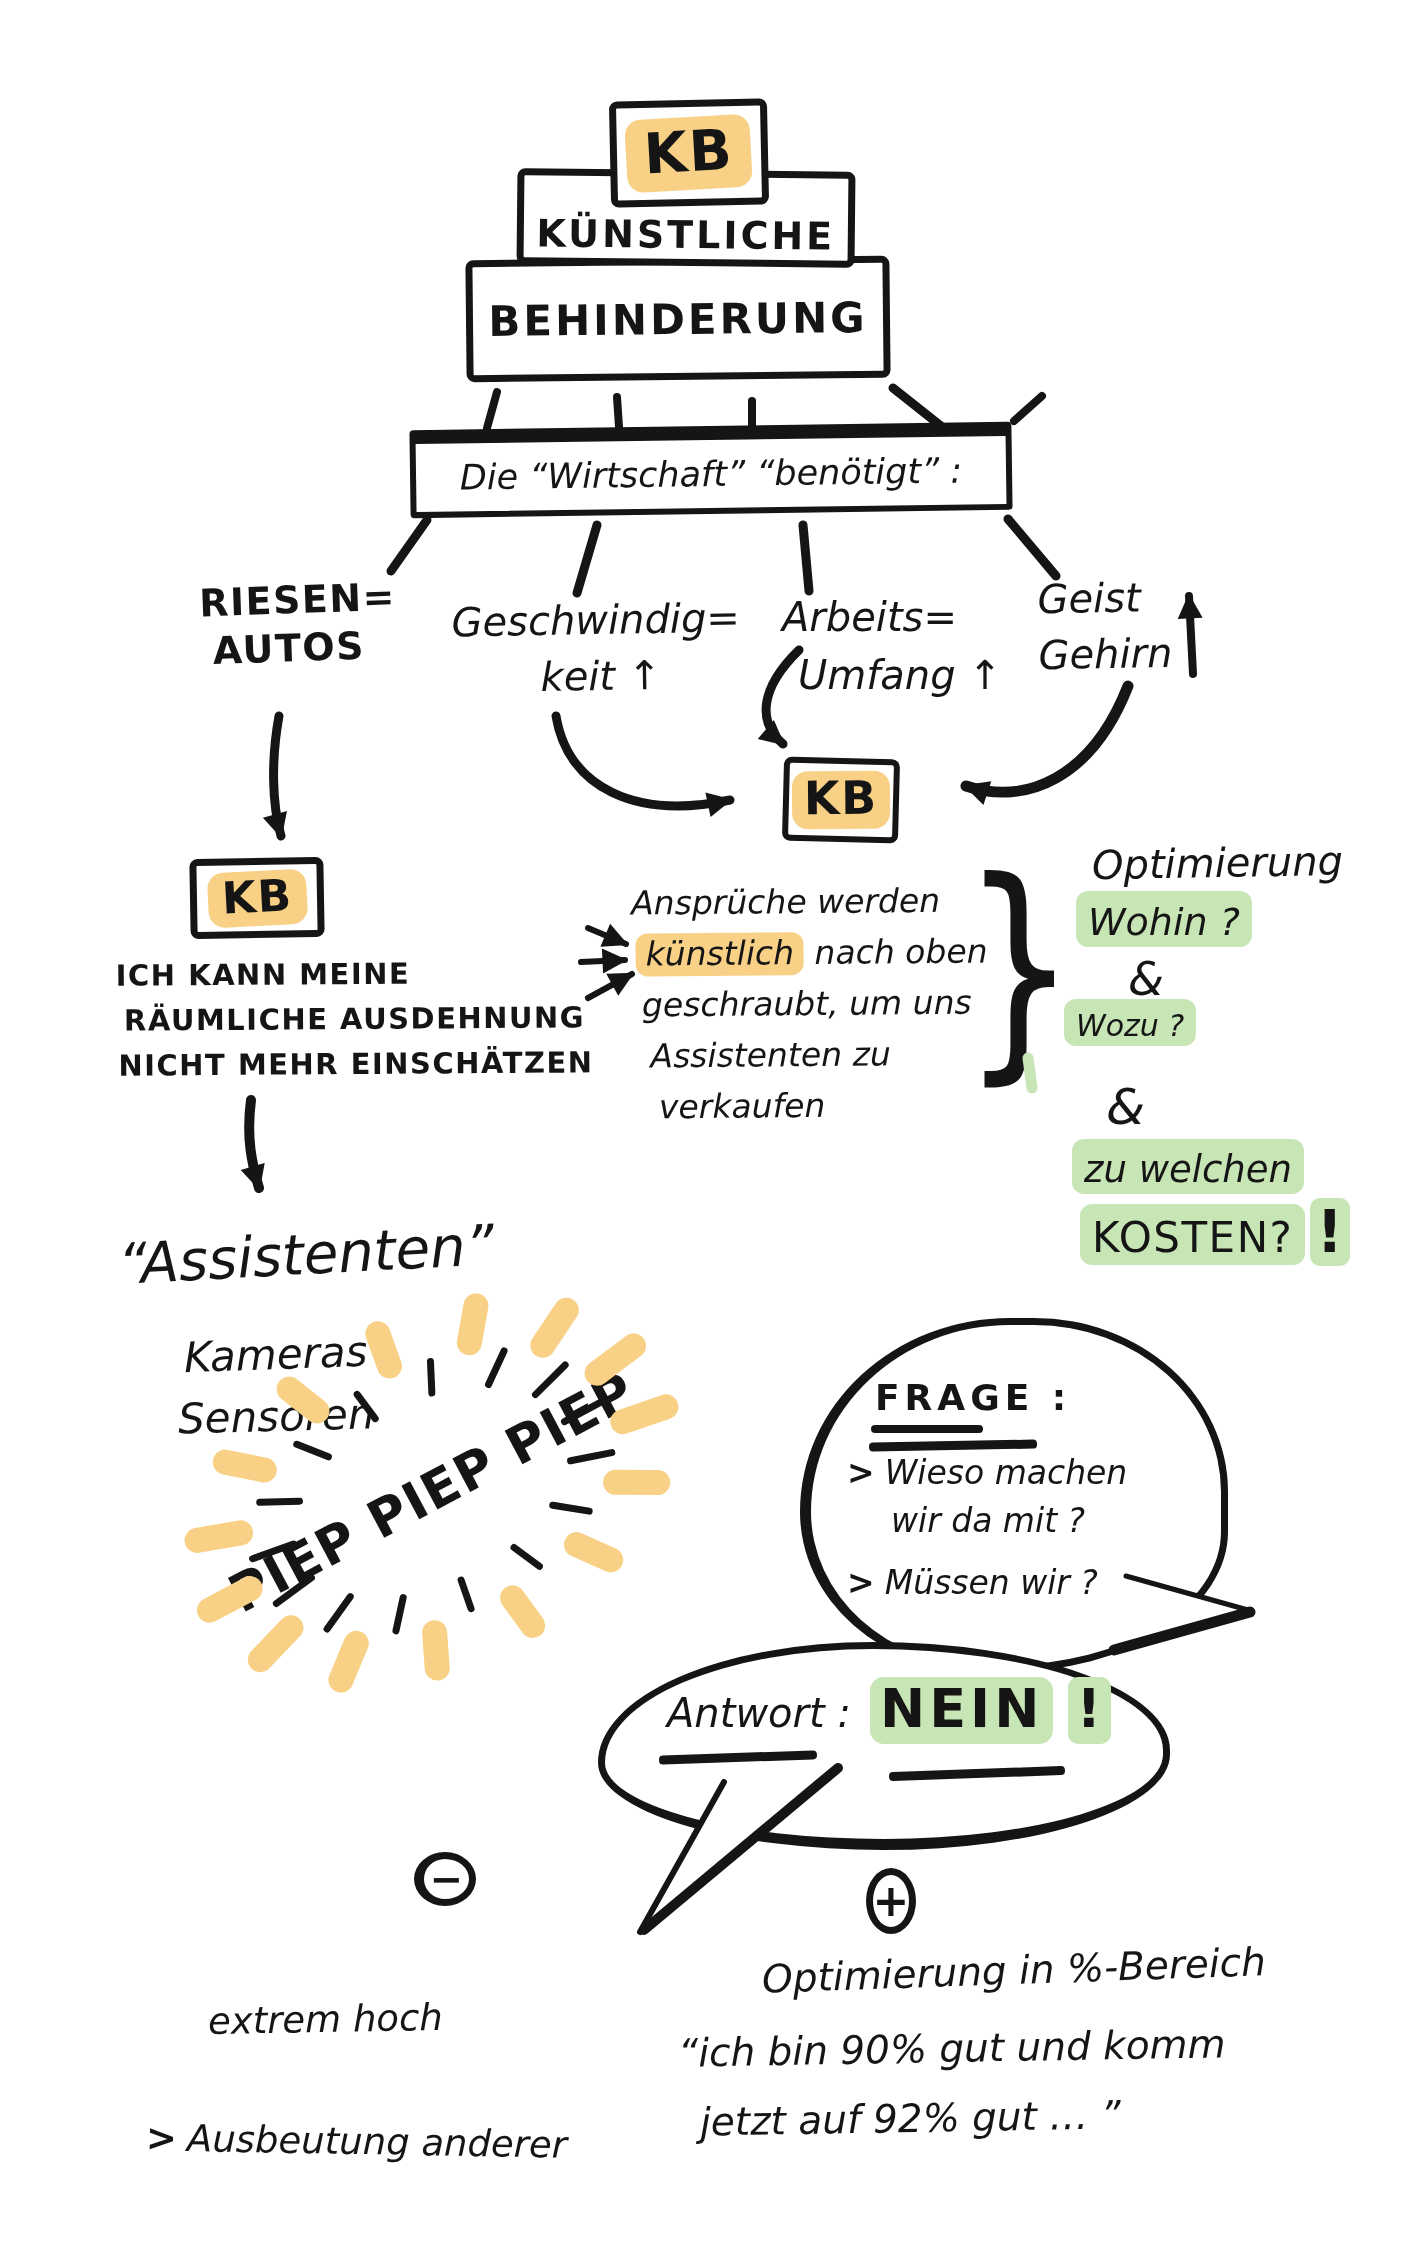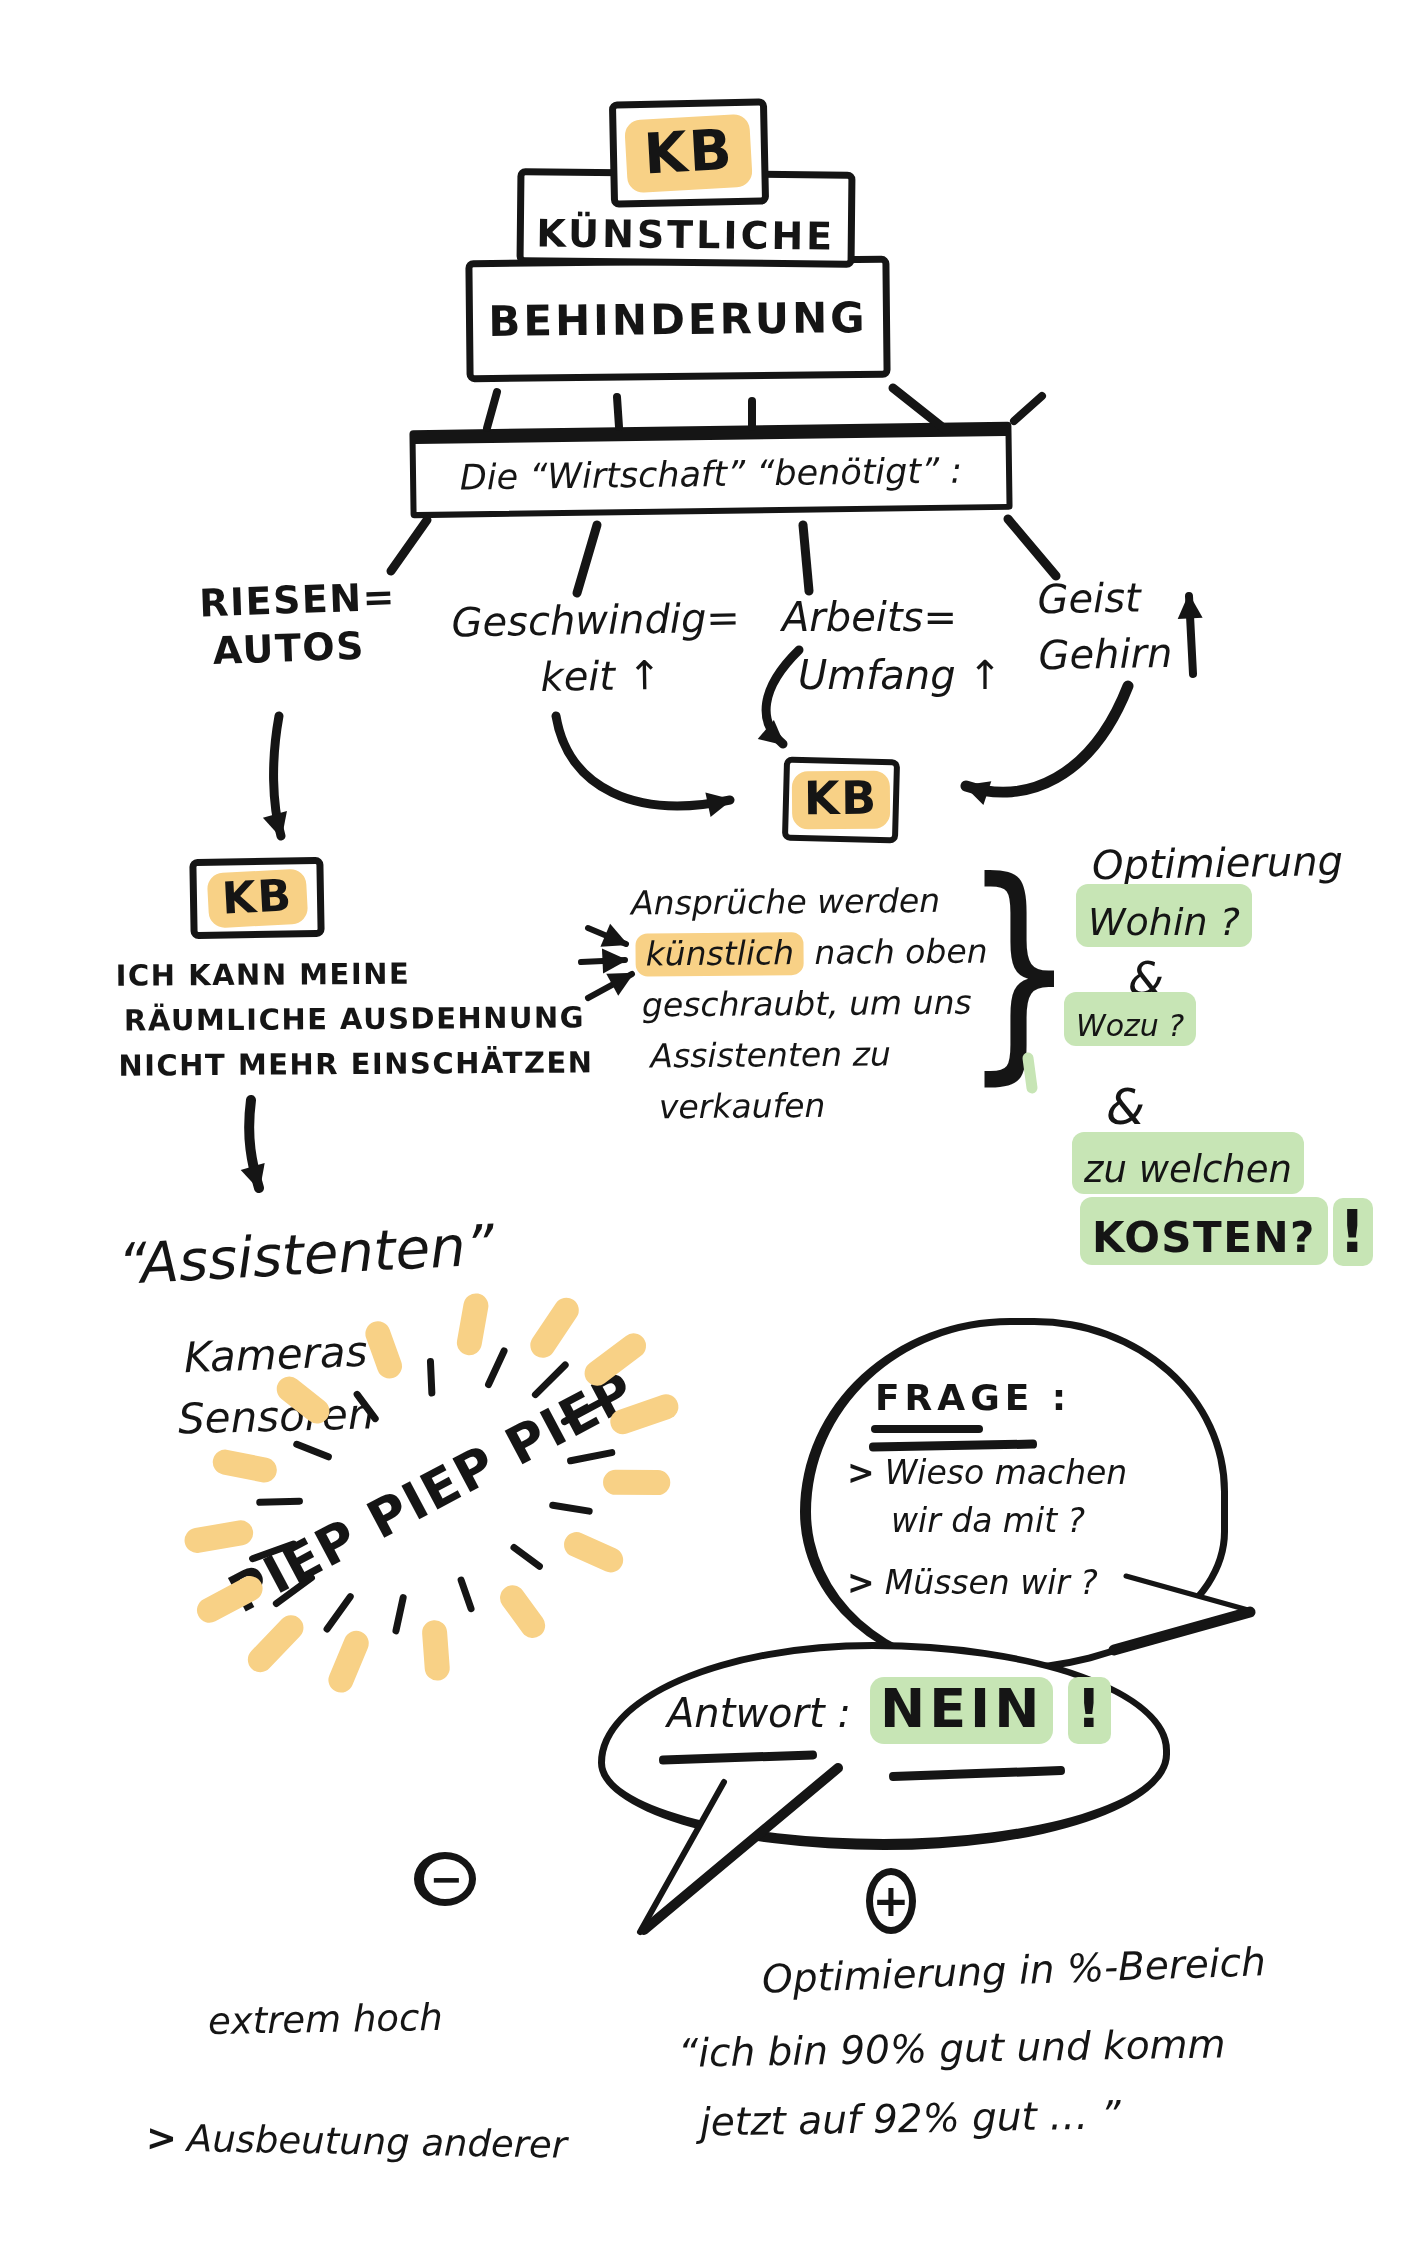--- a/index.html
+++ b/index.html
@@ -6,21 +6,21 @@
   html,body{margin:0;padding:0;background:#fff;}
   .stage{position:relative;width:1419px;height:2262px;background:var(--paper);overflow:hidden;
          font-family:"DejaVu Sans",sans-serif;color:var(--ink);}
   .abs{position:absolute;}
   .hand{font-style:italic;font-family:"DejaVu Sans",sans-serif;}
   .caps{font-style:normal;font-weight:600;letter-spacing:1.5px;font-family:"DejaVu Sans",sans-serif;}
   .box{background:var(--paper);border:7px solid var(--ink);border-radius:8px;box-sizing:border-box;
        display:flex;align-items:center;justify-content:center;}
   .blob{background:var(--orange);border-radius:16px;padding:2px 18px 6px;display:inline-block;transform:rotate(-2deg);}
   .hl-o{background:var(--orange);border-radius:12px;padding:1px 10px 3px;}
-  .hl-g{background:var(--green);border-radius:12px;padding:16px 12px 3px;}
+  .hl-g{background:var(--green);border-radius:12px;padding:9px 12px 3px;}
   .mk{font-weight:800;font-style:normal;margin-right:10px;}
   .bubble{position:absolute;background:var(--paper);border:7px solid var(--ink);box-sizing:border-box;}
   #frage-bubble{border-radius:52% 48% 55% 45% / 58% 52% 42% 48%;border-left-width:11px;z-index:10;}
   #antwort-bubble{border-radius:48% 52% 50% 50% / 58% 52% 46% 42%;border-bottom-width:11px;z-index:12;}
   .bar{position:absolute;background:var(--ink);border-radius:4px;}
   svg.overlay{position:absolute;left:0;top:0;z-index:20;pointer-events:none;}
   .z5{z-index:5;}
 </style>
 </head>
 <body>
@@ -91,21 +91,21 @@
   </div>
   <div class="abs hand z5" style="left:1128px;top:952px;font-size:46px;">&amp;</div>
   <div class="abs hand z5" style="left:1064px;top:1008px;font-size:30px;">
     <span class="hl-g">Wozu ?</span>
   </div>
   <div class="abs hand z5" style="left:1106px;top:1078px;font-size:50px;">&amp;</div>
   <div class="abs hand z5" style="left:1072px;top:1148px;font-size:37px;">
     <span class="hl-g">zu welchen</span>
   </div>
   <div class="abs z5" style="left:1080px;top:1198px;">
-    <span class="hl-g caps" style="font-size:42px;font-weight:700;">KOSTEN?</span>
+    <span class="hl-g caps" style="font-size:42px;font-weight:400;">KOSTEN?</span>
     <span class="caps" style="font-size:58px;font-weight:800;background:var(--green);border-radius:10px;padding:0 6px;">!</span>
   </div>
 
   <div class="abs hand z5" style="left:118px;top:1222px;font-size:56px;transform:rotate(-3deg);">“Assistenten”</div>
   <div class="abs hand z5" style="left:184px;top:1330px;font-size:42px;transform:rotate(-2deg);">Kameras</div>
   <div class="abs hand z5" style="left:178px;top:1392px;font-size:42px;transform:rotate(-1.5deg);">Sensoren</div>
   <div class="abs caps" style="left:202px;top:1462px;width:460px;height:60px;display:flex;align-items:center;justify-content:center;
               font-size:52px;font-weight:700;transform:rotate(-28deg);z-index:5;">PIEP PIEP PIEP</div>
 
   <div class="bubble" id="antwort-bubble" style="left:598px;top:1642px;width:572px;height:208px;">

